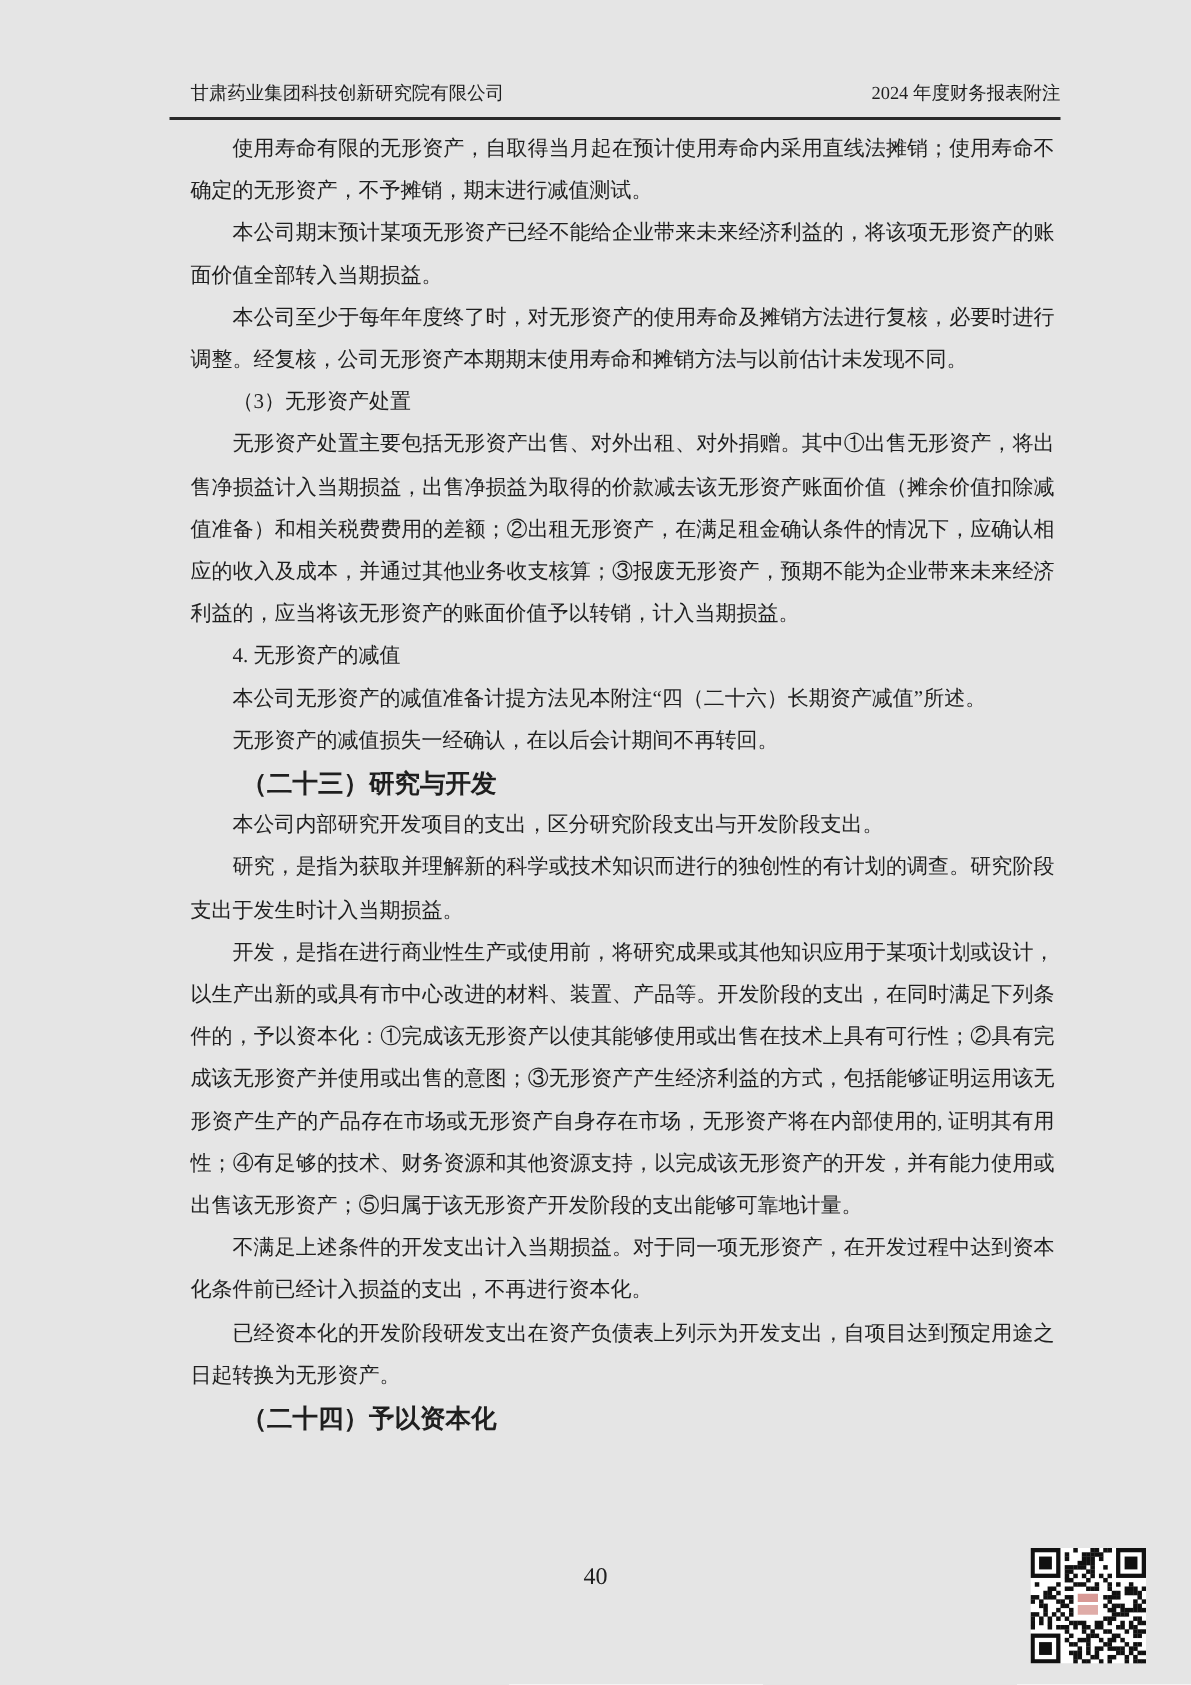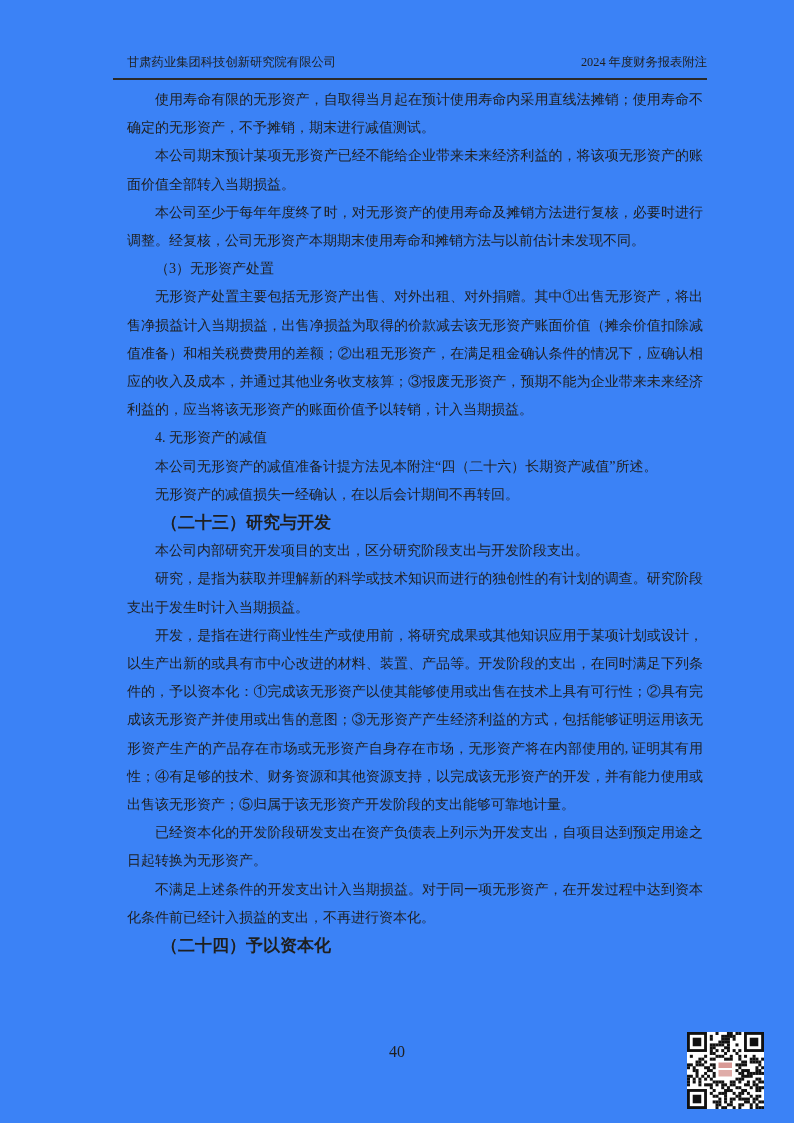--- a/index.html
+++ b/index.html
@@ -1,20 +1,20 @@
 <!DOCTYPE html>
 <html style="--text: #1f1f1f; --rule: #2a2a2a; --qr-red: #b8463e;"><head>
 <meta charset="utf-8">
 <style>
   html, body { margin: 0; padding: 0; background: #ffffff; }
   .page {
     position: relative;
     width: 794px;
     height: 1123px;
-    background: #3b82f6;
+    background: #e5e5e5;
     overflow: hidden;
     font-family: "Liberation Serif", "DejaVu Serif", serif;
     color: var(--text, #1f1f1f);
   }
   .doc-header {
     position: absolute;
     top: 54px;
     left: 113px;
     right: 87px;
     display: flex;
@@ -77,22 +77,22 @@
     <p class="para">本公司至少于每年年度终了时，对无形资产的使用寿命及摊销方法进行复核，必要时进行调整。经复核，公司无形资产本期期末使用寿命和摊销方法与以前估计未发现不同。</p>
     <p class="subhead">（3）无形资产处置</p>
     <p class="para">无形资产处置主要包括无形资产出售、对外出租、对外捐赠。其中①出售无形资产，将出售净损益计入当期损益，出售净损益为取得的价款减去该无形资产账面价值（摊余价值扣除减值准备）和相关税费费用的差额；②出租无形资产，在满足租金确认条件的情况下，应确认相应的收入及成本，并通过其他业务收支核算；③报废无形资产，预期不能为企业带来未来经济利益的，应当将该无形资产的账面价值予以转销，计入当期损益。</p>
     <p class="subhead">4. 无形资产的减值</p>
     <p class="para">本公司无形资产的减值准备计提方法见本附注“四（二十六）长期资产减值”所述。</p>
     <p class="para">无形资产的减值损失一经确认，在以后会计期间不再转回。</p>
     <p class="sechead">（二十三）研究与开发</p>
     <p class="para">本公司内部研究开发项目的支出，区分研究阶段支出与开发阶段支出。</p>
     <p class="para">研究，是指为获取并理解新的科学或技术知识而进行的独创性的有计划的调查。研究阶段支出于发生时计入当期损益。</p>
     <p class="para">开发，是指在进行商业性生产或使用前，将研究成果或其他知识应用于某项计划或设计，以生产出新的或具有市中心改进的材料、装置、产品等。开发阶段的支出，在同时满足下列条件的，予以资本化：①完成该无形资产以使其能够使用或出售在技术上具有可行性；②具有完成该无形资产并使用或出售的意图；③无形资产产生经济利益的方式，包括能够证明运用该无形资产生产的产品存在市场或无形资产自身存在市场，无形资产将在内部使用的, 证明其有用性；④有足够的技术、财务资源和其他资源支持，以完成该无形资产的开发，并有能力使用或出售该无形资产；⑤归属于该无形资产开发阶段的支出能够可靠地计量。</p>
+    <p class="para">不满足上述条件的开发支出计入当期损益。对于同一项无形资产，在开发过程中达到资本化条件前已经计入损益的支出，不再进行资本化。</p>
     <p class="para">已经资本化的开发阶段研发支出在资产负债表上列示为开发支出，自项目达到预定用途之日起转换为无形资产。</p>
-    <p class="para">不满足上述条件的开发支出计入当期损益。对于同一项无形资产，在开发过程中达到资本化条件前已经计入损益的支出，不再进行资本化。</p>
     <p class="sechead">（二十四）予以资本化</p>
   </div>
 
   <div class="doc-footer">
     <span>40</span>
   </div>
 
   <div class="qr-wrap">
     <svg id="qr-svg" width="77" height="77" viewBox="0 0 77 77" xmlns="http://www.w3.org/2000/svg">
         <rect x="0" y="0" width="77" height="77" fill="#ffffff"></rect>

